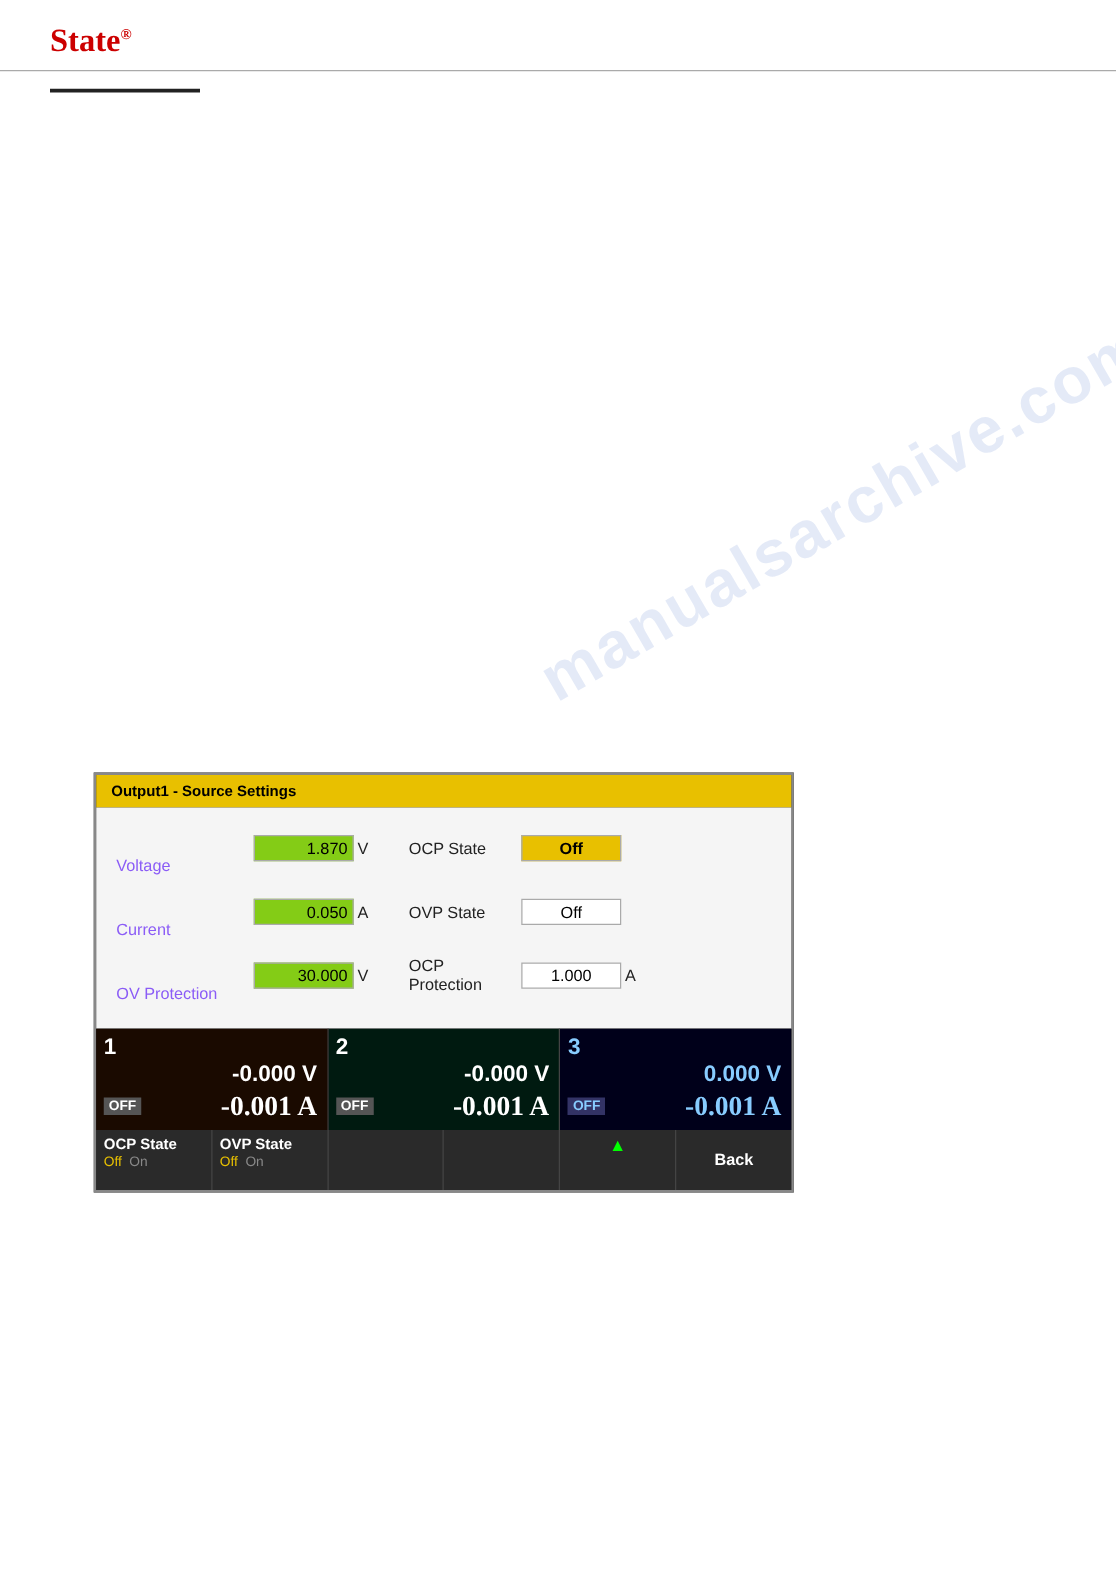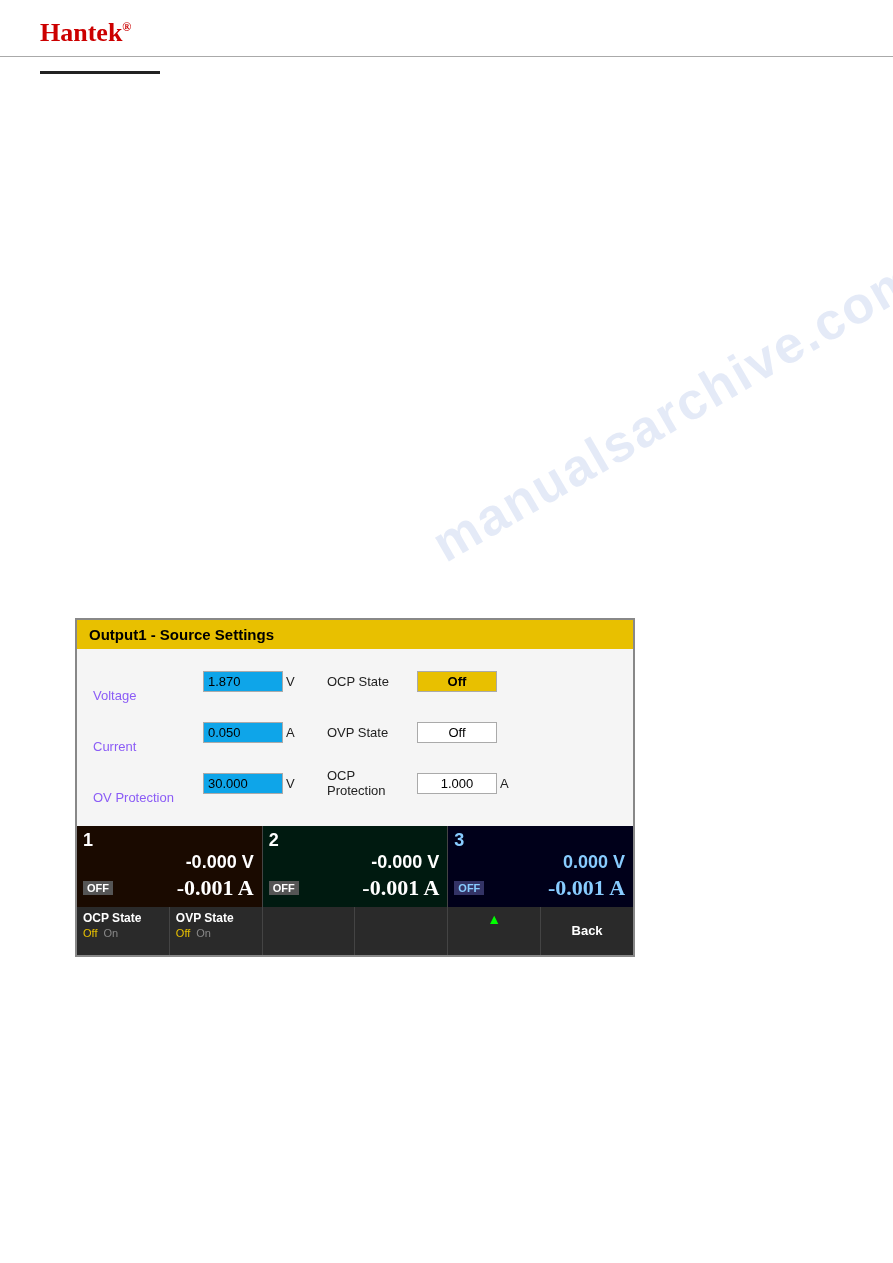--- a/index.html
+++ b/index.html
@@ -62,21 +62,21 @@
       width: 560px;
       border: 2px solid #888;
       background: #222;
     }
 
     
     .panel-title {
       background: #e8c000;
       color: #000;
       font-weight: bold;
-      font-size: 15px;
+      font-size: 12px;
       padding: 6px 12px;
     }
 
     
     .settings-area {
       background: #f5f5f5;
       padding: 10px 16px 14px 16px;
     }
     .settings-row {
       display: flex;
@@ -86,22 +86,22 @@
     }
     .setting-label {
       width: 110px;
       font-size: 13px;
       color: #8b5cf6;
       margin-top: 29px;
     }
     .setting-value {
       width: 80px;
       border: 1px solid #aaa;
-      background: #0ea5e9;
-      text-align: left;
+      background: #84cc16;
+      text-align: right;
       font-size: 13px;
       padding: 2px 4px;
       color: #000;
     }
     .setting-unit {
       width: 24px;
       font-size: 13px;
       color: #222;
       padding-left: 3px;
     }
@@ -275,21 +275,21 @@
       font-size: 11px;
       font-weight: bold;
       padding: 1px 4px;
     }
   </style>
 </head>
 <body>
 
 <div class="header">
   <span class="brand-logo">
-    <span>Hantek</span><sup>®</sup>
+    <span>State</span><sup>®</sup>
   </span>
 </div>
 <div class="subline"></div>
 
 <div class="watermark">manualsarchive.com</div>
 
 <div class="instrument-panel">
 
   <div class="panel-title">Output1 - Source Settings</div>
 

